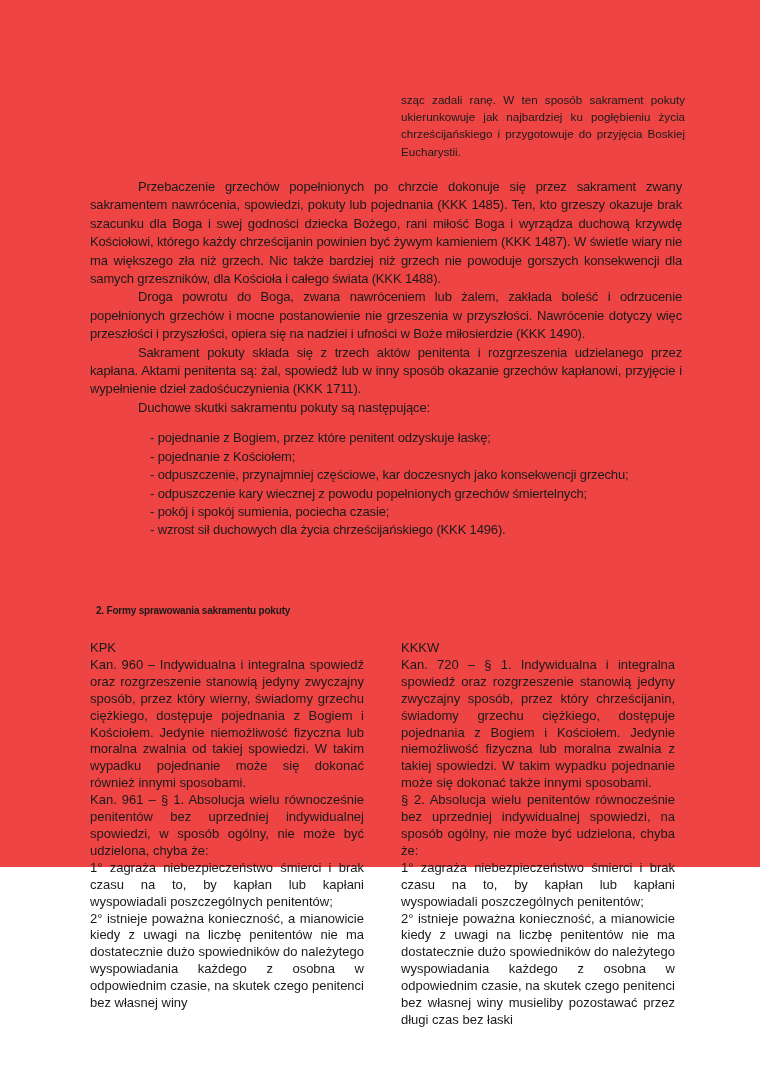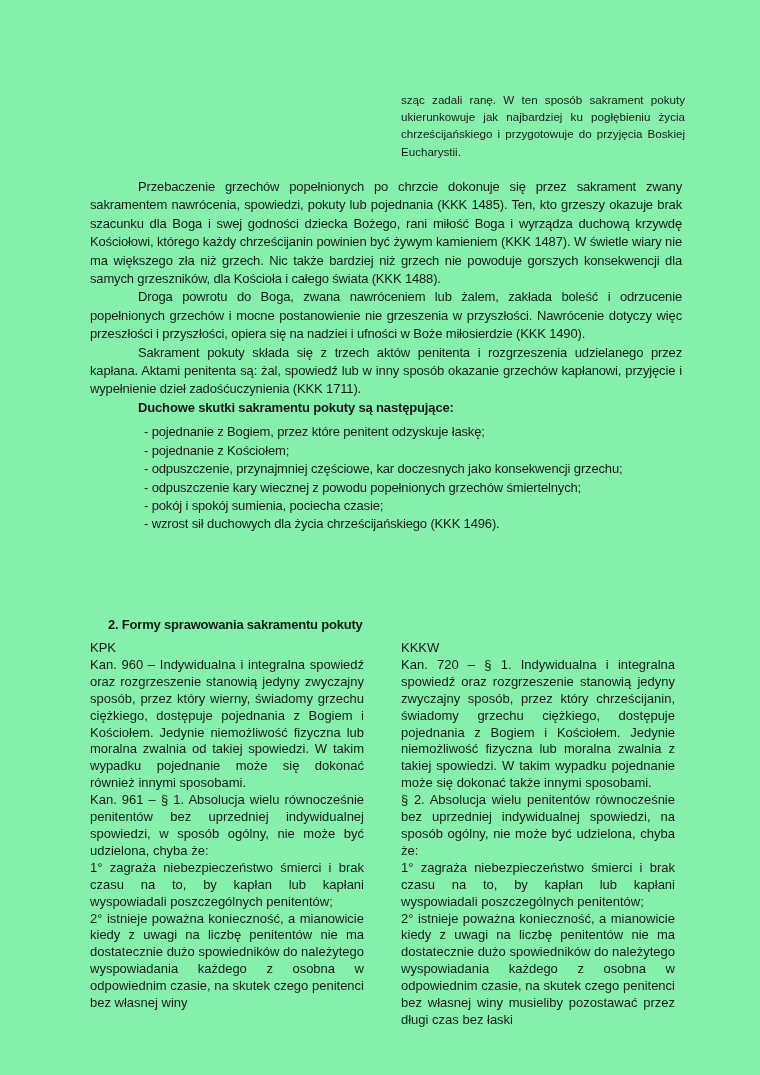--- a/index.html
+++ b/index.html
@@ -1,53 +1,53 @@
 <!DOCTYPE html>
 <html><head>
 <meta charset="utf-8">
 <style>
   html, body { margin: 0; padding: 0; background: #ffffff; }
   body { width: 760px; height: 1075px; position: relative; overflow: hidden;
          font-family: "Liberation Sans", sans-serif; color: #1a1a1a; }
-  .page { position: absolute; left: 0; top: 0; width: 760px; height: 1075px; background: #86efac; }
+  .page { position: absolute; left: 0; top: 0; width: 760px; height: 867px; background: #ef4444; }
 
   .top-fragment { position: absolute; left: 401px; top: 91px; width: 284px;
                   font-size: 11.6px; line-height: 17.2px; text-align: justify; }
   .top-fragment p { margin: 0; }
 
   .main { position: absolute; left: 90px; top: 178px; width: 592px;
           font-size: 13px; line-height: 18.4px; text-align: justify; letter-spacing: -0.15px; }
   .main p { margin: 0; }
   .main p.indent { text-indent: 48px; }
-  .main .effects { margin: 6px; padding: 0 0 0 48px; list-style: none; text-align: left; }
+  .main .effects { margin: 12px; padding: 0 0 0 48px; list-style: none; text-align: left; }
   .main .effects li { margin: 0; }
 
-  .section-heading { position: absolute; left: 90px; top: 599px; font-size: 13px;
-                     font-weight: bold; margin: 18px; letter-spacing: -0.2px; }
+  .section-heading { position: absolute; left: 90px; top: 599px; font-size: 10px;
+                     font-weight: bold; margin: 6px; letter-spacing: -0.2px; }
 
   .col { position: absolute; top: 640px; width: 274px; font-size: 13px;
          line-height: 16.9px; text-align: justify; }
   .col p { margin: 0; }
   .col-left { left: 90px; }
   .col-right { left: 401px; }
 </style>
 </head>
 <body>
 
 <div class="page">
 
   <div class="top-fragment">
     <p lang="pl" style="hyphens:auto;">sząc zadali ranę. W ten sposób sakrament pokuty ukierunkowuje jak najbardziej ku pogłębieniu życia chrześcijańskiego i przygotowuje do przyjęcia Boskiej Eucharystii.</p>
   </div>
 
   <div class="main" lang="pl">
     <p class="indent">Przebaczenie grzechów popełnionych po chrzcie dokonuje się przez sakrament zwany sakramentem nawrócenia, spowiedzi, pokuty lub pojednania (KKK 1485). Ten, kto grzeszy okazuje brak szacunku dla Boga i swej godności dziecka Bożego, rani miłość Boga i wyrządza duchową krzywdę Kościołowi, którego każdy chrześcijanin powinien być żywym kamieniem (KKK 1487). W świetle wiary nie ma większego zła niż grzech. Nic także bardziej niż grzech nie powoduje gorszych konsekwencji dla samych grzeszników, dla Kościoła i całego świata (KKK 1488).</p>
     <p class="indent">Droga powrotu do Boga, zwana nawróceniem lub żalem, zakłada boleść i odrzucenie popełnionych grzechów i mocne postanowienie nie grzeszenia w przyszłości. Nawrócenie dotyczy więc przeszłości i przyszłości, opiera się na nadziei i ufności w Boże miłosierdzie (KKK 1490).</p>
     <p class="indent">Sakrament pokuty składa się z trzech aktów penitenta i rozgrzeszenia udzielanego przez kapłana. Aktami penitenta są: żal, spowiedź lub w inny sposób okazanie grzechów kapłanowi, przyjęcie i wypełnienie dzieł zadośćuczynienia (KKK 1711).</p>
-    <p class="indent" style="text-align:left;font-weight:bold;">Duchowe skutki sakramentu pokuty są następujące:</p>
+    <p class="indent" style="text-align:left;">Duchowe skutki sakramentu pokuty są następujące:</p>
     <ul class="effects">
       <li>- pojednanie z Bogiem, przez które penitent odzyskuje łaskę;</li>
       <li>- pojednanie z Kościołem;</li>
       <li>- odpuszczenie, przynajmniej częściowe, kar doczesnych jako konsekwencji grzechu;</li>
       <li>- odpuszczenie kary wiecznej z powodu popełnionych grzechów śmiertelnych;</li>
       <li>- pokój i spokój sumienia, pociecha czasie;</li>
       <li>- wzrost sił duchowych dla życia chrześcijańskiego (KKK 1496).</li>
     </ul>
   </div>
 

